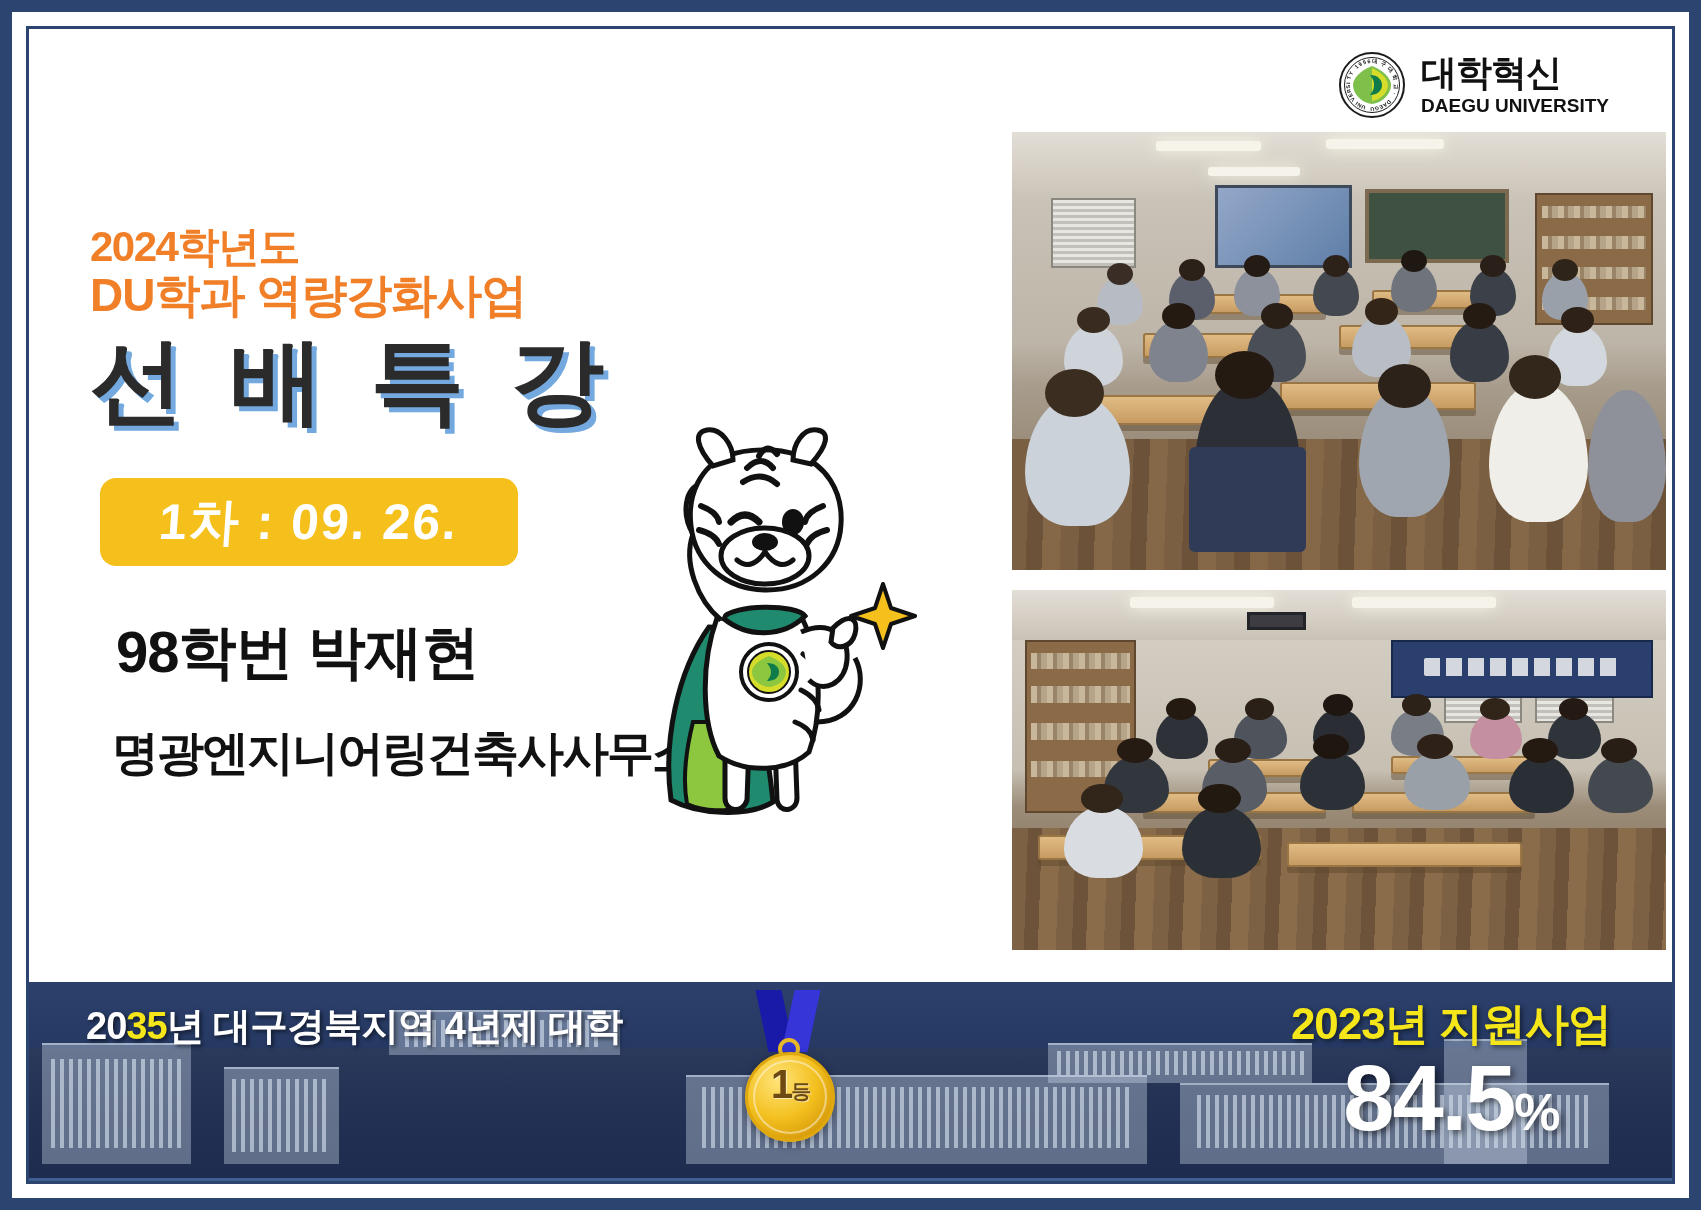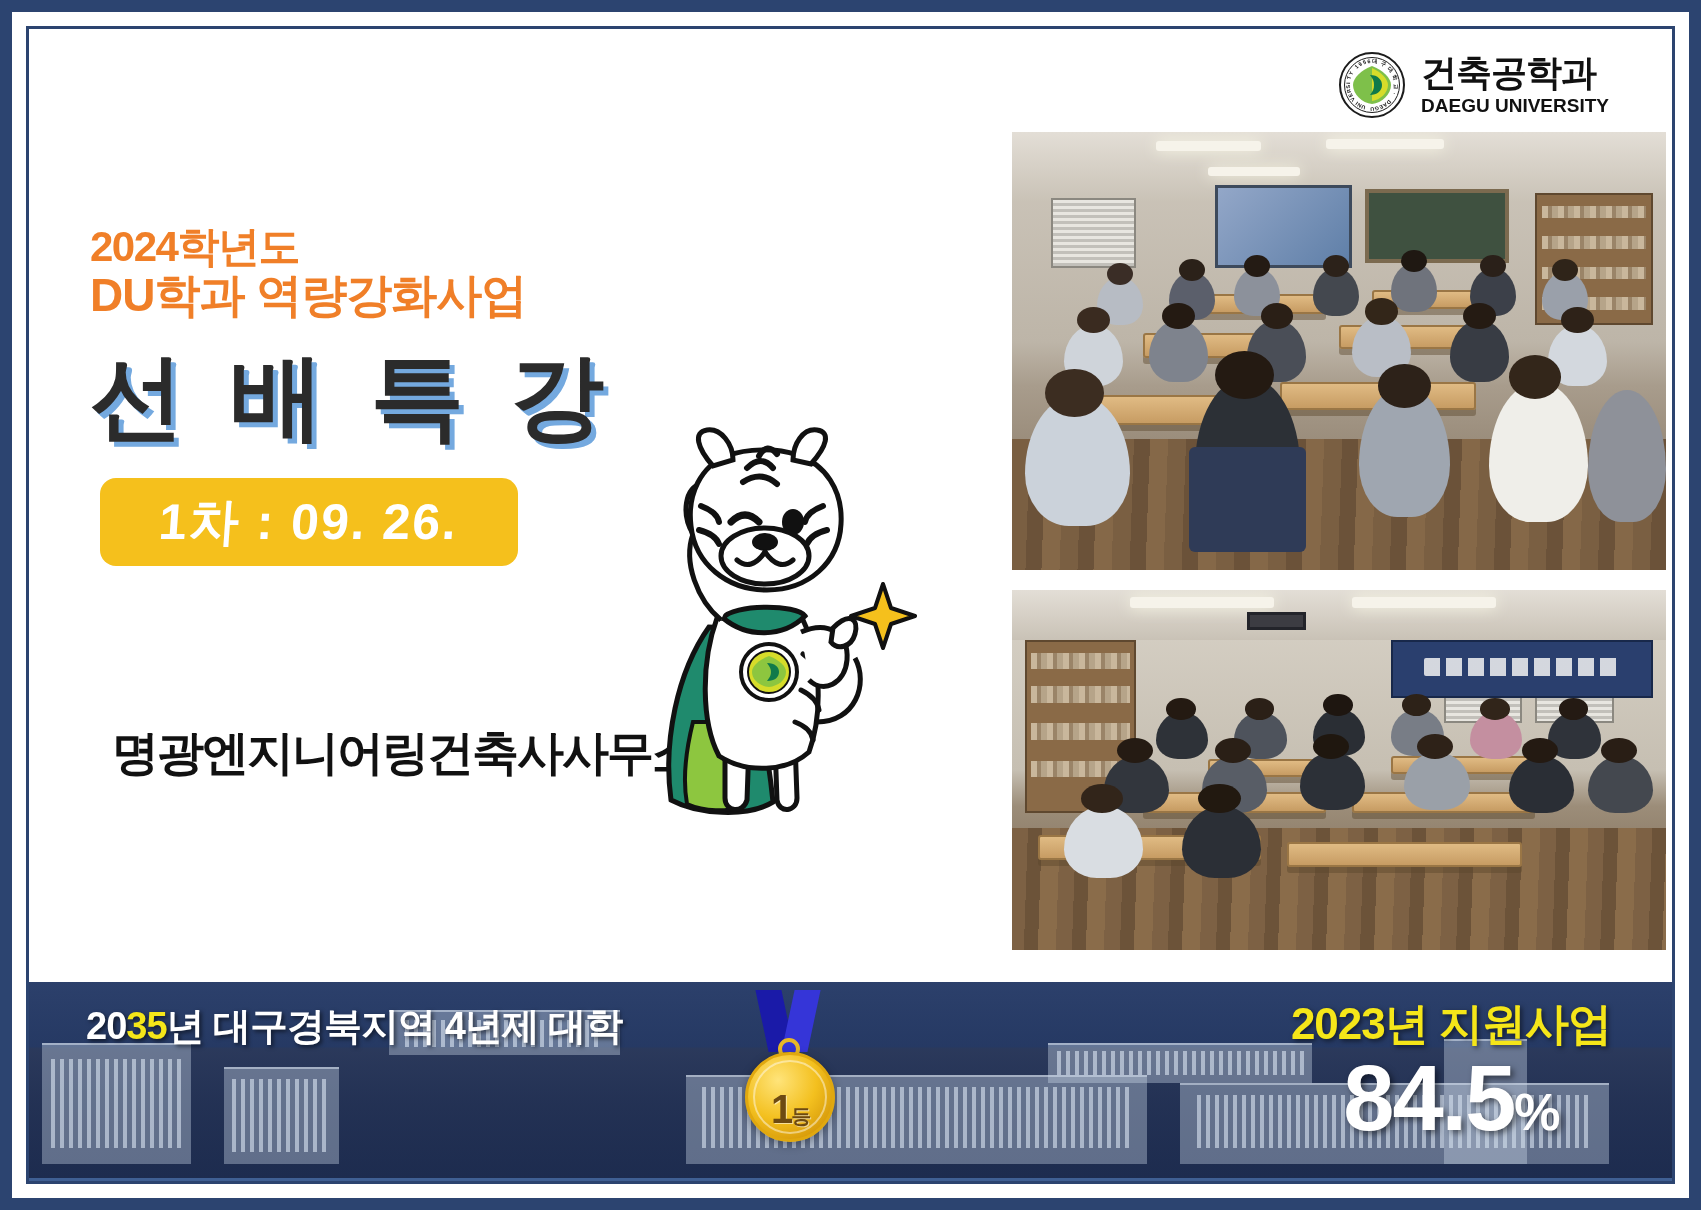--- a/index.html
+++ b/index.html
@@ -70,21 +70,21 @@
   
   .head-year {
     position:absolute; left:78px; top:212px;
     font-size:42px; font-weight:700; color:#f07f28; letter-spacing:-1.5px; line-height:1.1;
   }
   .head-prog {
     position:absolute; left:78px; top:258px;
     font-size:46px; font-weight:700; color:#f07f28; letter-spacing:-1px; line-height:1.1;
   }
   .head-main {
-    position:absolute; left:78px; top:336px;
+    position:absolute; left:78px; top:320px;
     font-size:94px; font-weight:800; color:#2b2b2b;
     letter-spacing:10px; line-height:1.05;
     text-shadow:5px 5px 0 #74a9df;
   }
 
   
   .date-badge {
     position:absolute; left:88px; top:466px;
     width:418px; height:88px;
     background:#f5c01c; border-radius:16px;
@@ -204,21 +204,21 @@
     position:absolute; left:19px; top:62px; width:90px; height:90px;
     border-radius:50%;
     background:radial-gradient(circle at 36% 30%,#ffe47a,#f3c01f 48%,#d99d0c 78%,#b87f06 100%);
     border:3px solid #e0a80f;
     display:flex; align-items:center; justify-content:center;
     box-shadow:0 3px 10px rgba(0,0,0,.35);
   }
   .medal-inner {
     width:74px; height:74px; border-radius:50%;
     border:2px solid rgba(255,255,255,.45);
-    display:flex; align-items:flex-end; justify-content:center;
+    display:flex; align-items:flex-start; justify-content:center;
   }
   .medal-text {
     font-size:40px; font-weight:800; color:#6d4a12;
     text-shadow:1px 1px 0 rgba(255,255,255,.55);
     letter-spacing:-2px;
   }
   .medal-text .suffix { font-size:20px; }
 
   .banner-right {
     position:absolute; right:64px; top:18px; text-align:center;
@@ -283,33 +283,34 @@
           <span style="transform: rotate(193.636deg) translate(27px) rotate(90deg);">T</span>
           <span style="transform: rotate(204.545deg) translate(27px) rotate(90deg);">Y</span>
           <span style="transform: rotate(215.455deg) translate(27px) rotate(90deg);"> </span>
           <span style="transform: rotate(226.364deg) translate(27px) rotate(90deg);">1</span>
           <span style="transform: rotate(237.273deg) translate(27px) rotate(90deg);">9</span>
           <span style="transform: rotate(248.182deg) translate(27px) rotate(90deg);">5</span>
           <span style="transform: rotate(259.091deg) translate(27px) rotate(90deg);">6</span>
         </div>
       </div>
     <div class="du-name">
-      <div class="du-kr">건축공학과</div>
+      <div class="du-kr">대학혁신</div>
       <div class="du-en">DAEGU UNIVERSITY</div>
     </div>
   </div>
 
   <div class="head-year">2024학년도</div>
   <div class="head-prog">DU학과 역량강화사업</div>
   <div class="head-main">선 배  특 강</div>
 
   <div class="date-badge">
     <span class="date-badge-label">1차 : 09. 26.</span>
   </div>
 
+  <div class="speaker-name">98학번 박재현</div>
   <div class="speaker-org">명광엔지니어링건축사사무소</div>
 
   <div class="mascot">
     <svg viewBox="0 0 320 410" width="320" height="410">
 
       <path d="M112 205 C80 250, 66 320, 74 378 C100 392, 150 396, 176 380 C168 300, 150 240, 136 206 Z" fill="#1f8a6d" stroke="#111" stroke-width="5"></path>
       <path d="M96 300 C88 332, 86 360, 90 382 C108 390, 130 390, 146 384 C138 350, 126 320, 114 300 Z" fill="#8dc63f" stroke="#111" stroke-width="4"></path>
 
       <path d="M220 300 C258 300, 272 262, 258 236" fill="none" stroke="#111" stroke-width="5"></path>
 

